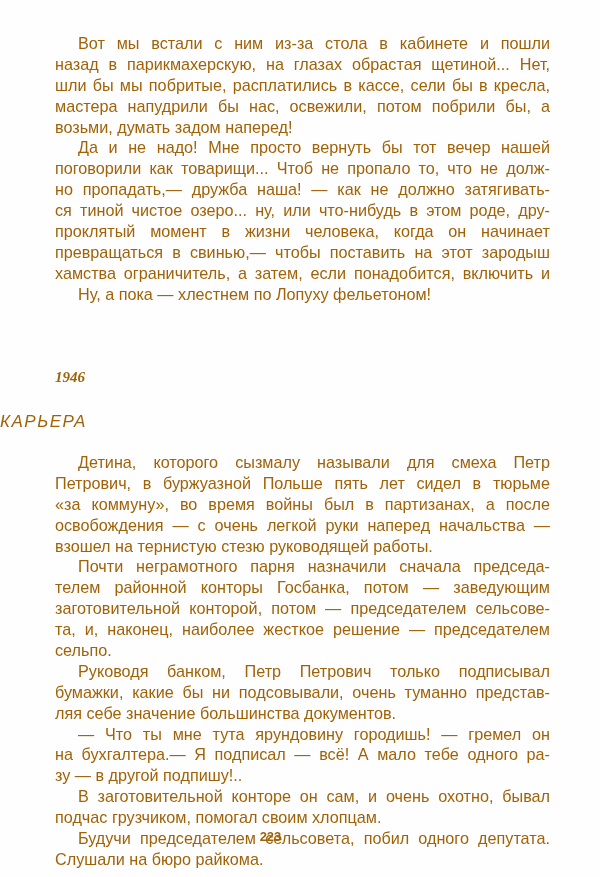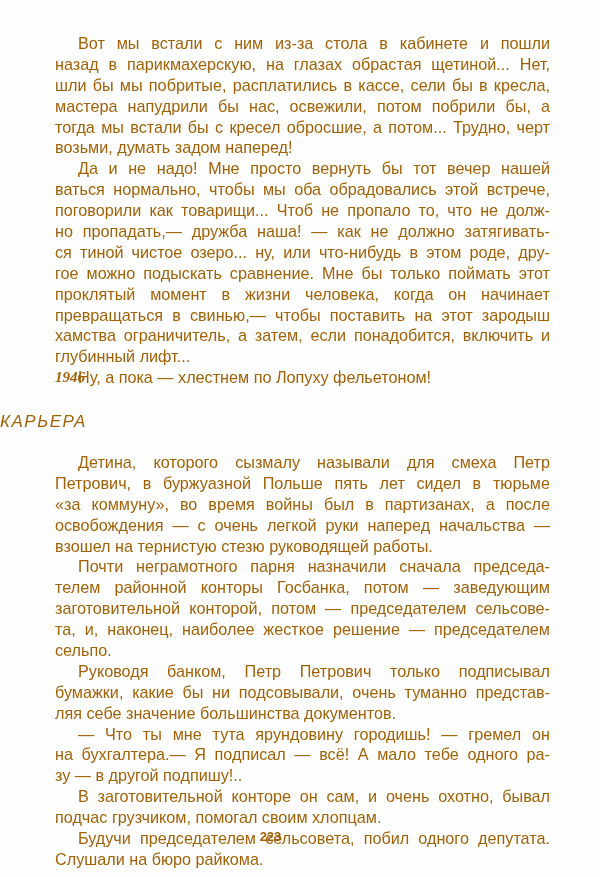--- a/index.html
+++ b/index.html
@@ -38,34 +38,30 @@
 <body>
 
 <div class="page">
 
   <div class="text-block" style="top:33px;">
     <div>
       <span class="line indent">Вот мы встали с ним из-за стола в кабинете и пошли</span>
       <span class="line">назад в парикмахерскую, на глазах обрастая щетиной... Нет,</span>
       <span class="line">шли бы мы побритые, расплатились в кассе, сели бы в кресла,</span>
       <span class="line">мастера напудрили бы нас, освежили, потом побрили бы, а</span>
-      <span class="line">тогда мы встали бы с кресел обросшие, а потом... Трудно, черт</span>
       <span class="line last">возьми, думать задом наперед!</span>
     </div>
     <div>
       <span class="line indent">Да и не надо! Мне просто вернуть бы тот вечер нашей</span>
-      <span class="line">ваться нормально, чтобы мы оба обрадовались этой встрече,</span>
       <span class="line">поговорили как товарищи... Чтоб не пропало то, что не долж-</span>
       <span class="line">но пропадать,— дружба наша! — как не должно затягивать-</span>
       <span class="line">ся тиной чистое озеро... ну, или что-нибудь в этом роде, дру-</span>
-      <span class="line">гое можно подыскать сравнение. Мне бы только поймать этот</span>
       <span class="line">проклятый момент в жизни человека, когда он начинает</span>
       <span class="line">превращаться в свинью,— чтобы поставить на этот зародыш</span>
       <span class="line">хамства ограничитель, а затем, если понадобится, включить и</span>
-      <span class="line last">глубинный лифт...</span>
     </div>
     <div>
       <span class="line indent last">Ну, а пока — хлестнем по Лопуху фельетоном!</span>
     </div>
   </div>
 
   <div class="date">1946</div>
 
   <div class="heading">КАРЬЕРА</div>
 

